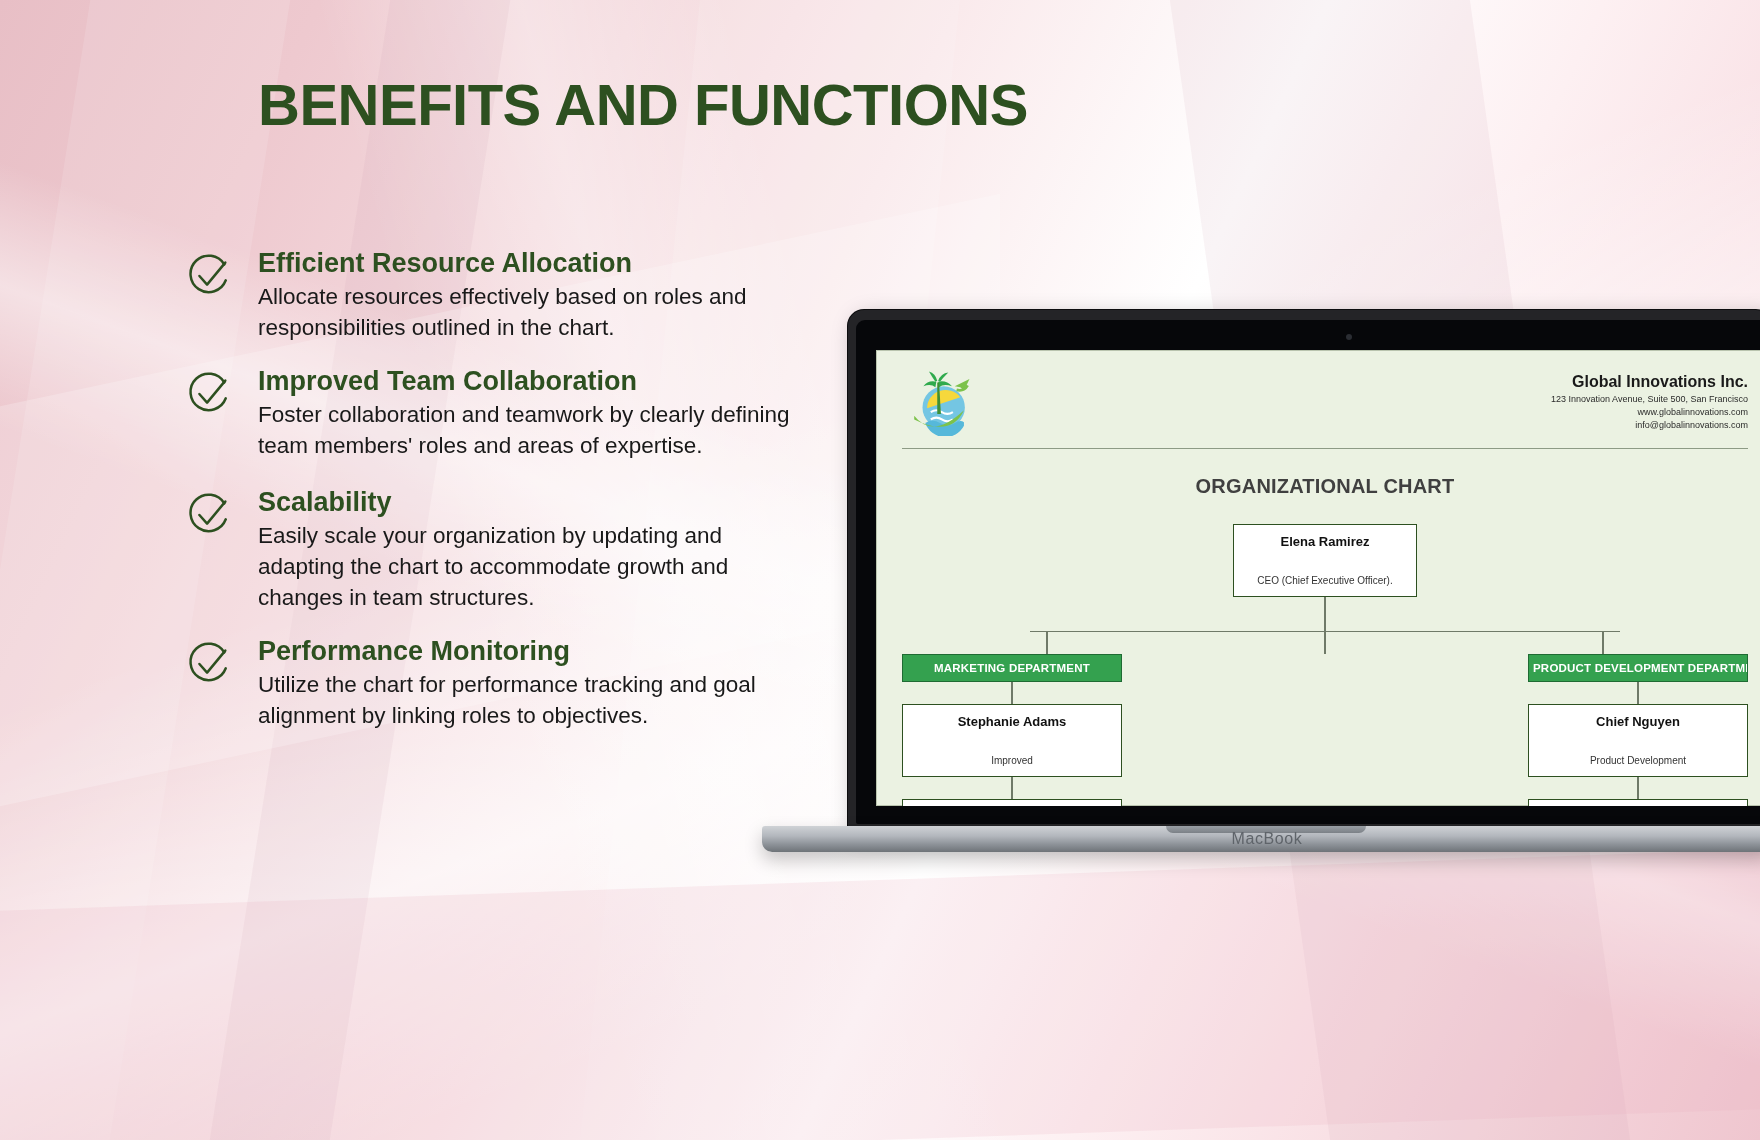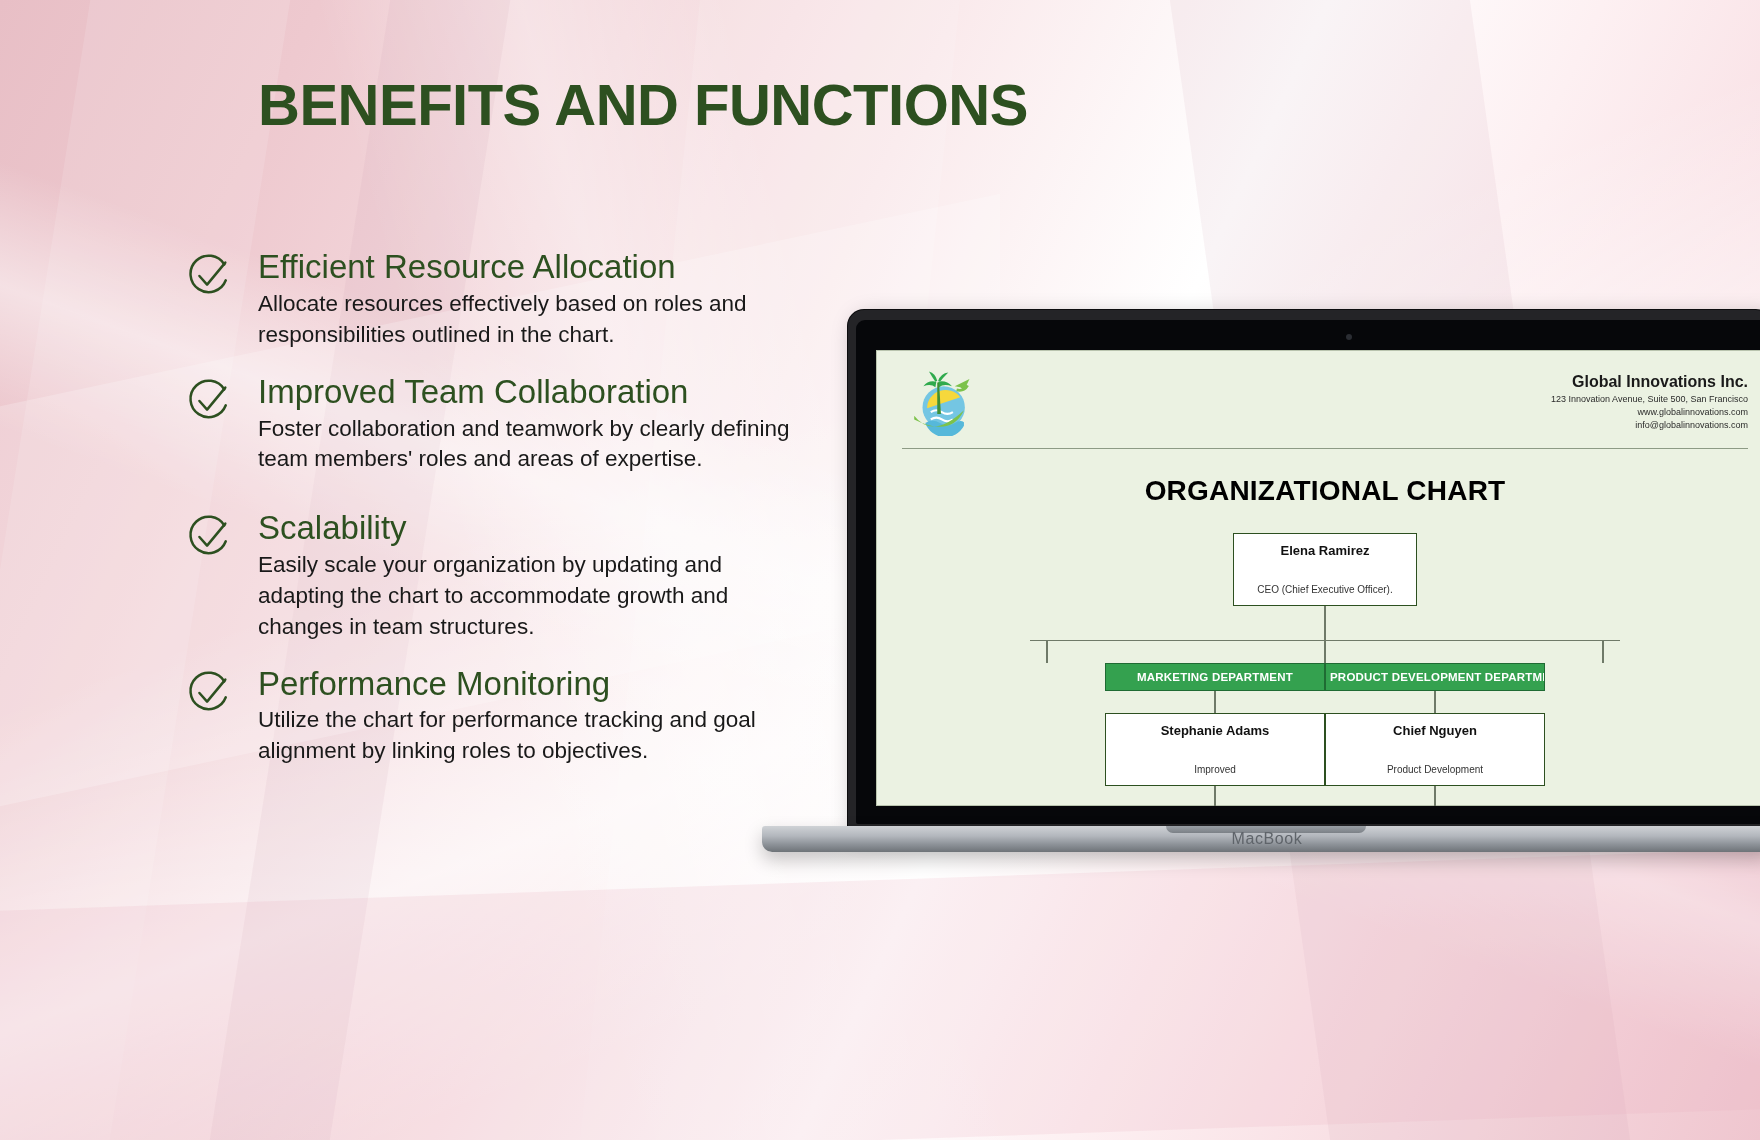--- a/index.html
+++ b/index.html
@@ -35,21 +35,21 @@
     white-space:nowrap;
   }
 
   
   .benefits { position:absolute; left:186px; top:248px; width:620px; }
   .benefit { position:relative; padding-left:72px; margin-bottom:22px; }
   .benefit .chk {
     position:absolute; left:0; top:5px; width:46px; height:46px;
   }
   .benefit h3 {
-    font-size:33px; font-weight:normal; color:#2d5020;
+    font-size:27px; font-weight:bold; color:#2d5020;
     line-height:1.15; margin-bottom:3px;
   }
   .benefit p {
     font-size:22.5px; color:#191919; line-height:1.37;
     font-weight:400;
   }
 
   
   .laptop { position:absolute; left:762px; top:310px; width:1010px; height:560px; }
   .lid {
@@ -89,39 +89,39 @@
 
   
   .doc { position:absolute; inset:0; padding:16px 26px 0 26px; }
   .doc-head { display:flex; align-items:flex-start; justify-content:space-between; }
   .logo { width:76px; height:70px; flex:0 0 auto; }
   .company { text-align:right; line-height:1.45; padding-top:4px; }
   .company .cname { font-size:16px; font-weight:bold; color:#1a1a1a; }
   .company .cline { font-size:9px; color:#2b2b2b; }
   .hr { height:1px; background:#8d9b85; margin:12px 0 0 0; }
   .doc-title {
-    text-align:center; font-size:28px; font-weight:bold; color:#000000;
+    text-align:center; font-size:20px; font-weight:bold; color:#404040;
     letter-spacing:.2px; margin:26px 0 26px 0;
   }
 
   
   .tree { position:relative; }
   .node {
     background:#ffffff; border:1.6px solid #2d5020;
     text-align:center; padding:9px 6px 10px 6px;
   }
   .node .nm { font-size:13px; font-weight:bold; color:#111; line-height:1.3; }
   .node .rl { font-size:10px; color:#333; margin-top:24px; }
   .ceo-wrap { display:flex; justify-content:center; }
   .ceo { width:184px; }
 
   .vline { width:1.4px; background:#6f7a68; margin:0 auto; }
   .hbar { height:1.4px; background:#6f7a68; }
 
-  .cols { display:flex; justify-content:center; }
+  .cols { display:flex; justify-content:space-between; }
   .col { width:220px; }
   .dept {
     background:#34a14f; border:1.6px solid #1f6b33;
     color:#fff; font-size:11.5px; font-weight:bold; letter-spacing:.2px;
     text-align:center; padding:7px 4px; white-space:nowrap; overflow:hidden;
   }
   .col .node { margin-top:0; }
 </style>
 </head>
 <body>
@@ -146,21 +146,21 @@
     <span class="chk">
       <svg viewBox="0 0 48 48" width="46" height="46">
         <path d="M40 12 A19 19 0 1 0 41.5 28.5" fill="none" stroke="#2d5020" stroke-width="2.6" stroke-linecap="round"></path>
         <path d="M14 24 L22 33 L41 10" fill="none" stroke="#2d5020" stroke-width="2.6" stroke-linecap="round" stroke-linejoin="round"></path>
       </svg>
     </span>
     <h3>Efficient Resource Allocation</h3>
     <p>Allocate resources effectively based on roles and responsibilities outlined in the chart.</p>
   </div>
 
-  <div class="benefit" style="margin-bottom:34px;">
+  <div class="benefit" style="margin-bottom:26px;">
     <span class="chk">
       <svg viewBox="0 0 48 48" width="46" height="46">
         <path d="M40 12 A19 19 0 1 0 41.5 28.5" fill="none" stroke="#2d5020" stroke-width="2.6" stroke-linecap="round"></path>
         <path d="M14 24 L22 33 L41 10" fill="none" stroke="#2d5020" stroke-width="2.6" stroke-linecap="round" stroke-linejoin="round"></path>
       </svg>
     </span>
     <h3>Improved Team Collaboration</h3>
     <p>Foster collaboration and teamwork by clearly defining team members' roles and areas of expertise.</p>
   </div>
 

